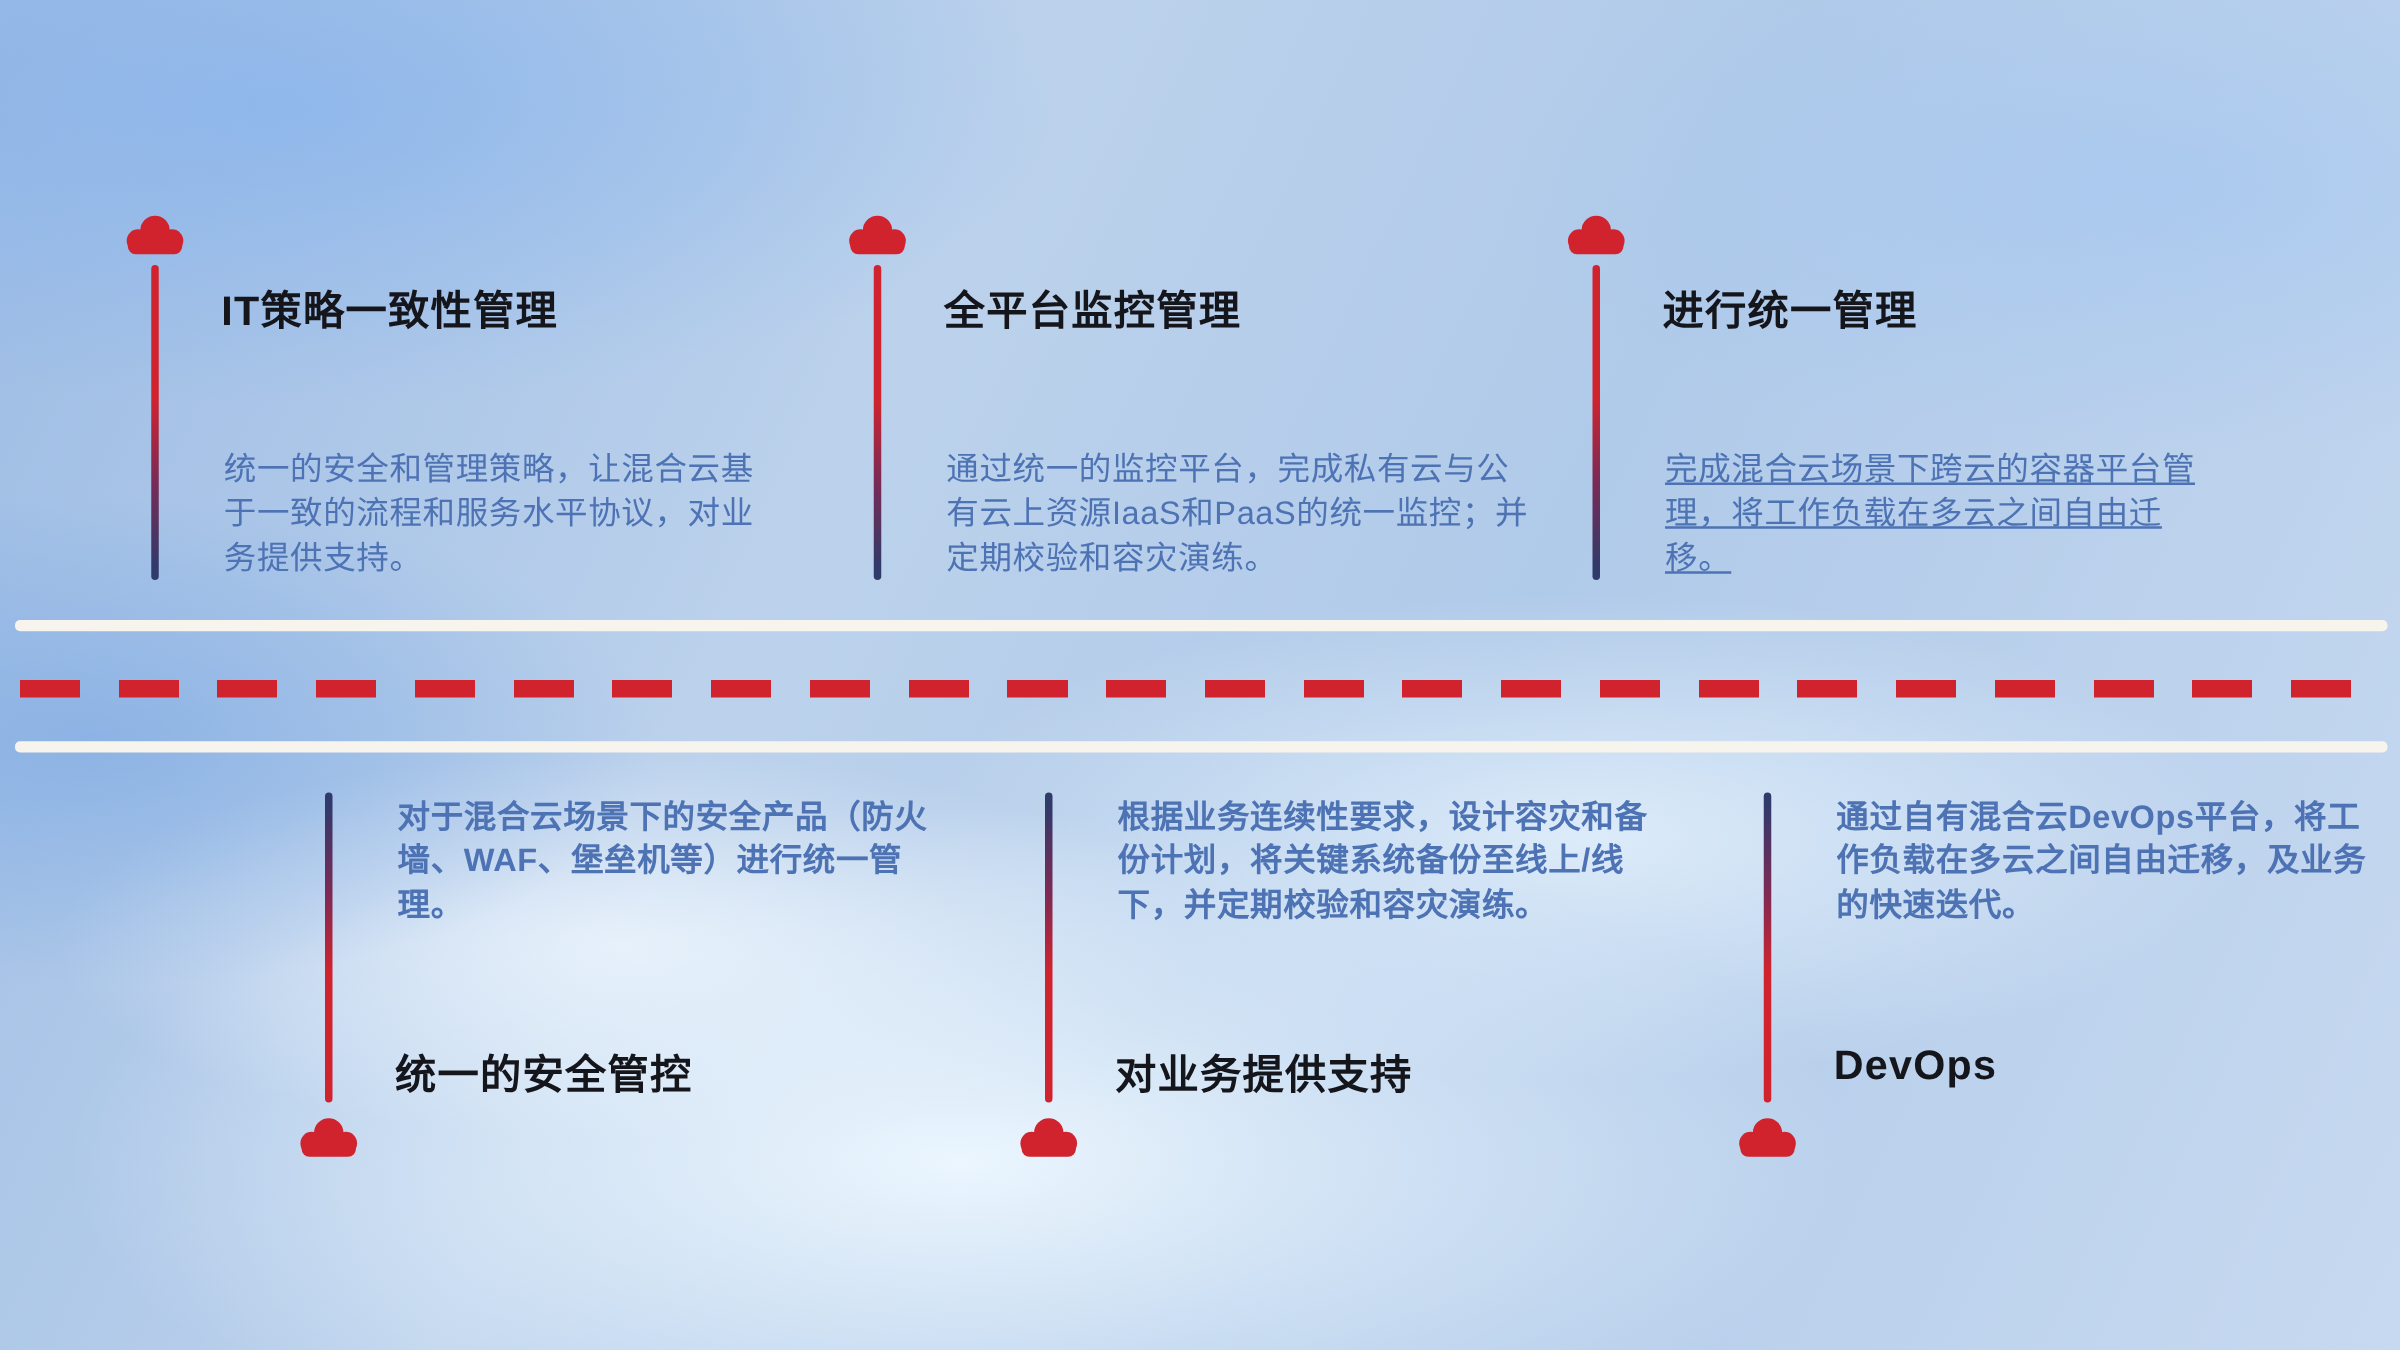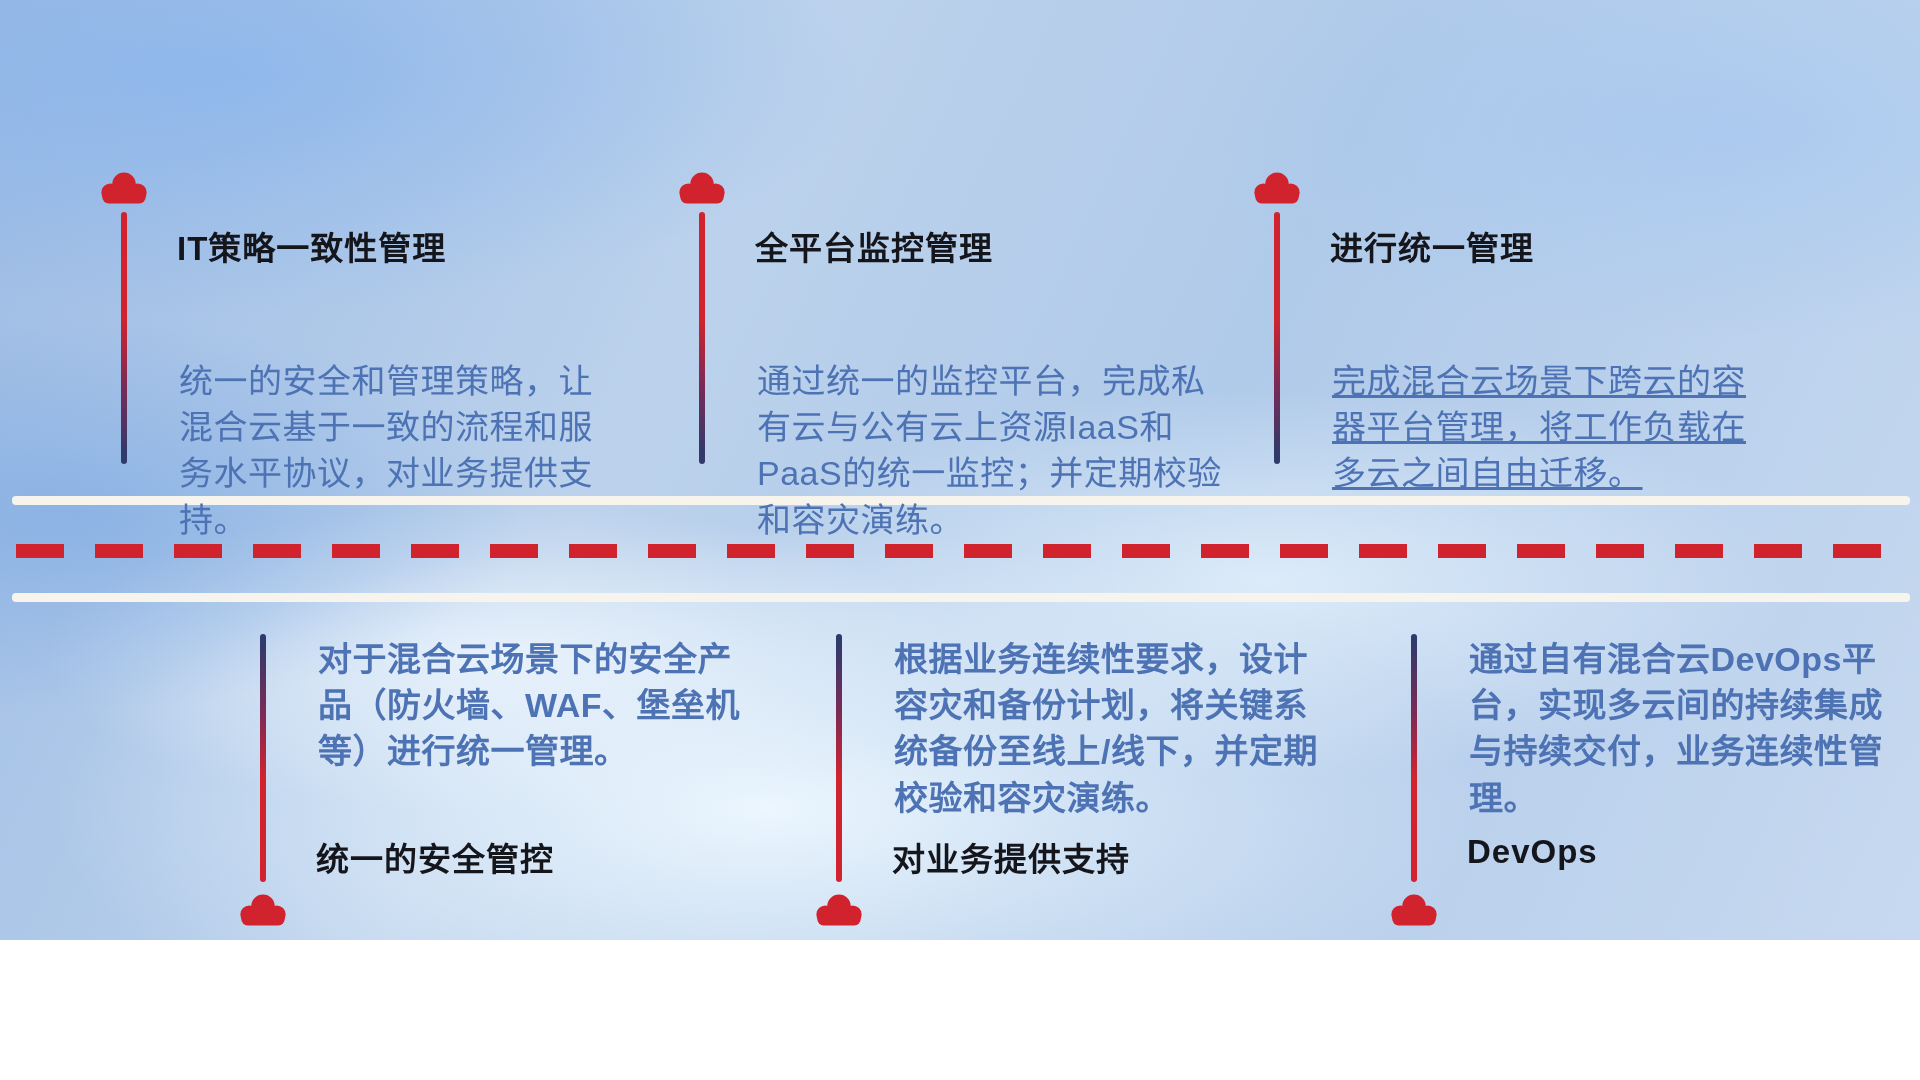--- a/index.html
+++ b/index.html
@@ -4,21 +4,21 @@
 <style>
   * { margin: 0; padding: 0; box-sizing: border-box; }
   html, body { width: 1920px; height: 1080px; }
   body {
     font-family: "Liberation Sans", "DejaVu Sans", sans-serif;
     overflow: hidden;
   }
   .canvas {
     position: relative;
     width: 1920px;
-    height: 940px;
+    height: 1080px;
     background:
       radial-gradient(900px 340px at 12% 8%,  rgba(125,175,238,0.55), transparent 70%),
       radial-gradient(1100px 430px at 40% 86%, rgba(238,248,255,0.95), transparent 65%),
       radial-gradient(820px 300px at 66% 62%, rgba(228,241,252,0.85), transparent 65%),
       radial-gradient(760px 300px at 90% 14%, rgba(162,198,241,0.60), transparent 70%),
       radial-gradient(640px 280px at 4% 55%,  rgba(112,162,226,0.50), transparent 70%),
       radial-gradient(700px 240px at 26% 70%, rgba(245,250,255,0.70), transparent 65%),
       linear-gradient(115deg, #9cbbe4 0%, #bcd2ec 35%, #b0cae9 60%, #c7d9f0 100%);
   }
 
@@ -60,21 +60,21 @@
     letter-spacing: 1px;
     color: var(--title-color);
     white-space: nowrap;
   }
   .item.top .title { top: 54px; }
   .item.bottom .title { top: 205px; }
 
   .desc {
     position: absolute;
     left: 58px;
-    font-size: 34px;
+    font-size: 26px;
     line-height: 1.36;
     letter-spacing: 0.5px;
     color: var(--desc-color);
   }
   .item.top .desc { top: 190px; }
   .item.bottom .desc { top: 8px; font-weight: bold; }
 
   
   .road-line {
     position: absolute;
@@ -181,21 +181,21 @@
           <circle cx="32" cy="17" r="13"></circle>
           <circle cx="47" cy="26" r="10"></circle>
           <rect x="8" y="24" width="48" height="14" rx="7"></rect>
         </g>
       </svg>
     </span>
   </section>
 
   <section class="item bottom" style="left:1411px; top:628px;">
     <span class="stem"></span>
-    <p class="desc" style="width:430px;">通过自有混合云DevOps平台，实现多云间的持续集成与持续交付，业务连续性管理。</p>
+    <p class="desc" style="width:430px;">通过自有混合云DevOps平台，将工作负载在多云之间自由迁移，及业务的快速迭代。</p>
     <h2 class="title">DevOps</h2>
     <span class="cloud">
       <svg viewBox="0 0 64 42" aria-hidden="true">
         <g fill="currentColor">
           <circle cx="17" cy="26" r="10"></circle>
           <circle cx="32" cy="17" r="13"></circle>
           <circle cx="47" cy="26" r="10"></circle>
           <rect x="8" y="24" width="48" height="14" rx="7"></rect>
         </g>
       </svg>

